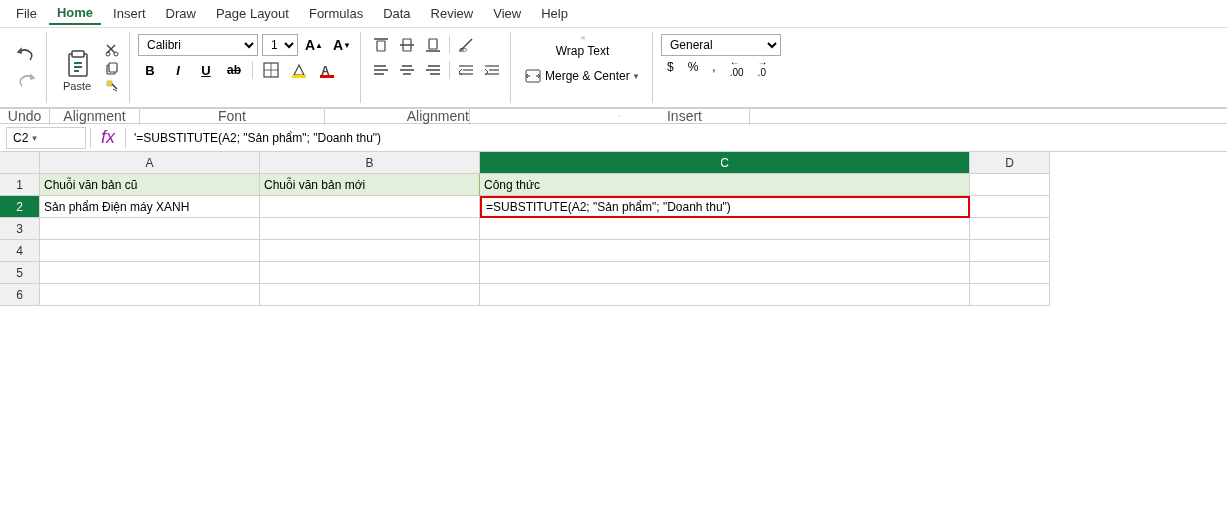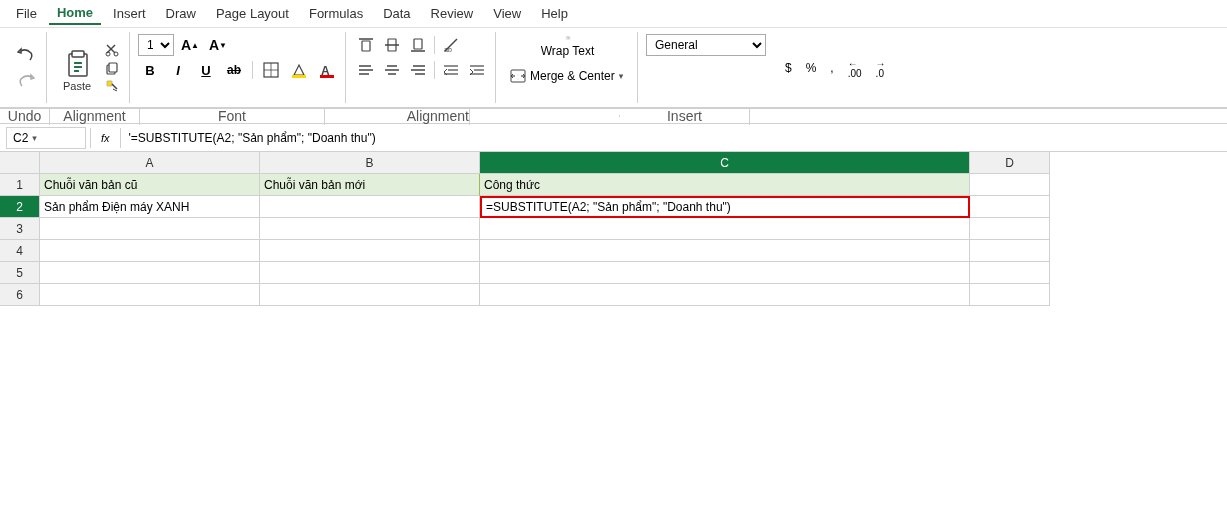--- a/index.html
+++ b/index.html
@@ -38,29 +38,29 @@
     .align-group { display: flex; flex-direction: column; padding: 2px 6px; border-right: 1px solid #d0d0d0; gap: 3px; }
     .align-row { display: flex; align-items: center; gap: 2px; }
     .align-btn { display: flex; align-items: center; justify-content: center; width: 24px; height: 22px; cursor: pointer; border-radius: 2px; }
 
     
     .wrap-group { display: flex; flex-direction: column; padding: 2px 6px; border-right: 1px solid #d0d0d0; gap: 3px; min-width: 140px; }
     .wrap-btn { display: flex; align-items: center; gap: 4px; padding: 2px 6px; cursor: pointer; border-radius: 2px; height: 26px; flex-direction: column; }
     .merge-btn { display: flex; align-items: center; gap: 4px; padding: 2px 6px; cursor: pointer; border-radius: 2px; height: 26px; }
 
     
-    .number-group { display: flex; padding: 2px 6px; gap: 13px; min-width: 120px; }
+    .number-group { display: flex; flex-direction: column; padding: 2px 6px; gap: 0; min-width: 120px; }
     .number-select { height: 22px; border: 1px solid #aaa; font-size: 12px; padding: 0 4px; width: 120px; background: #fff; cursor: pointer; }
     .number-btns { display: flex; align-items: center; gap: 2px; }
     .num-btn { display: flex; align-items: center; justify-content: center; padding: 1px 6px; cursor: pointer; border-radius: 2px; font-size: 12px; height: 22px; }
 
     
     .formula-bar { display: flex; align-items: center; padding: 2px 6px; border-bottom: 1px solid #d0d0d0; height: 28px; gap: 4px; }
     .cell-ref { display: flex; align-items: center; border: 1px solid #d0d0d0; height: 22px; padding: 0 6px; font-size: 12px; min-width: 80px; }
-    .fx-label { font-size: 11px; color: #000000; padding: 0 6px; font-style: italic; }
+    .fx-label { font-size: 18px; color: #a21caf; padding: 0 6px; font-style: italic; }
     .formula-input { flex: 1; border: none; outline: none; font-size: 12px; padding: 0 4px; }
     .formula-divider { width: 1px; height: 20px; background: #d0d0d0; }
 
     
     .spreadsheet { display: flex; flex-direction: column; flex: 1; }
     .sheet-header { display: flex; }
     .corner-cell { width: 40px; min-width: 40px; height: 22px; background: #f0f0f0; border-right: 1px solid #d0d0d0; border-bottom: 1px solid #d0d0d0; }
     .col-header { display: flex; align-items: center; justify-content: center; height: 22px; border-right: 1px solid #d0d0d0; border-bottom: 1px solid #d0d0d0; background: #f0f0f0; font-size: 12px; color: #333; }
     .col-header.active { background: #107c41; color: #fff; }
 
@@ -140,20 +140,23 @@
             <rect x="2" y="2" width="5" height="5" rx="0.5" fill="#ffd700" stroke="#aaa" stroke-width="0.8"></rect>
             <line x1="7" y1="5" x2="12" y2="10" stroke="#444" stroke-width="1.5"></line>
             <line x1="8" y1="10" x2="12" y2="12" stroke="#444" stroke-width="1"></line>
           </svg>
       </div>
     </div>
   </div>
 
   <div class="font-group">
     <div class="font-row">
+      <select class="font-select">
+        <option>Calibri</option>
+      </select>
       <select class="size-select">
         <option>12</option>
       </select>
       <div class="font-btn" style="font-size:14px;">A<sup style="font-size:8px;">▲</sup></div>
       <div class="font-btn" style="font-size:14px;">A<sup style="font-size:8px;">▼</sup></div>
     </div>
     <div class="font-row">
       <div class="font-btn font-btn-b">B</div>
       <div class="font-btn font-btn-i">I</div>
       <div class="font-btn font-btn-u">U</div>

